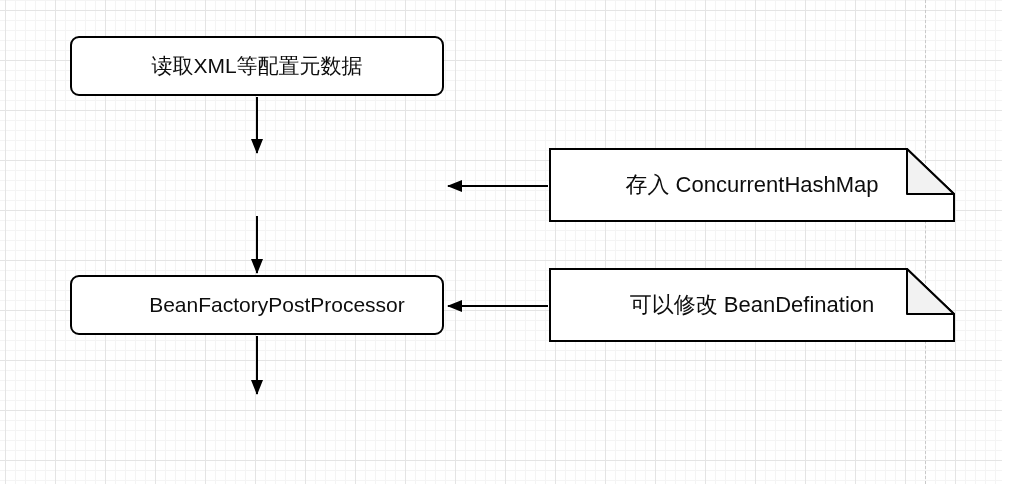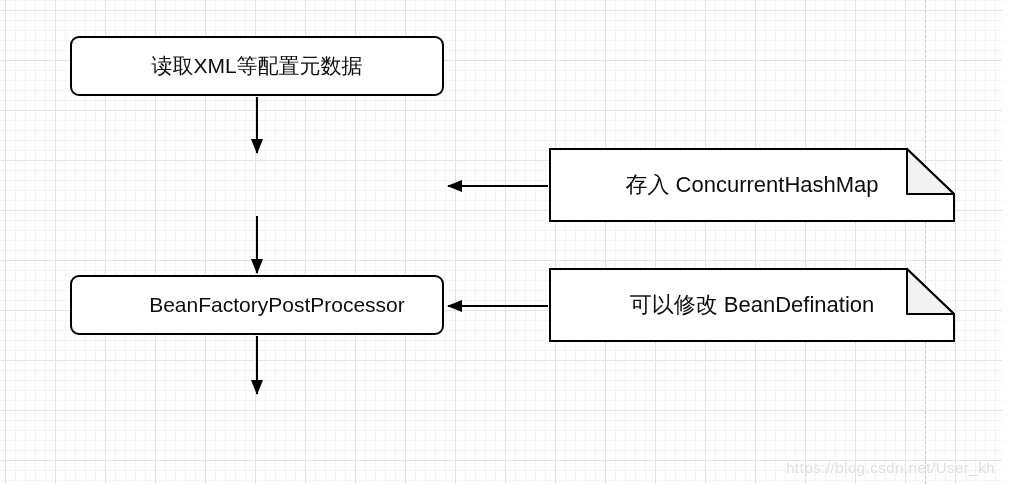--- a/index.html
+++ b/index.html
@@ -109,15 +109,14 @@
   <div class="note note-2">
     <svg width="406" height="74">
       <path d="M1,1 L358,1 L405,46 L405,73 L1,73 Z" fill="#ffffff" stroke="#000000" stroke-width="2"></path>
       <path d="M358,1 L405,46 L358,46 Z" fill="#f2f2f2" stroke="#000000" stroke-width="2" stroke-linejoin="round"></path>
     </svg>
     <div class="note-label">可以修改 BeanDefination</div>
   </div>
 
   <div class="page-divider"></div>
 
-  <div class="watermark">https://blog.csdn.net/User_kh</div>
 
 </div>
 
 </body></html>

